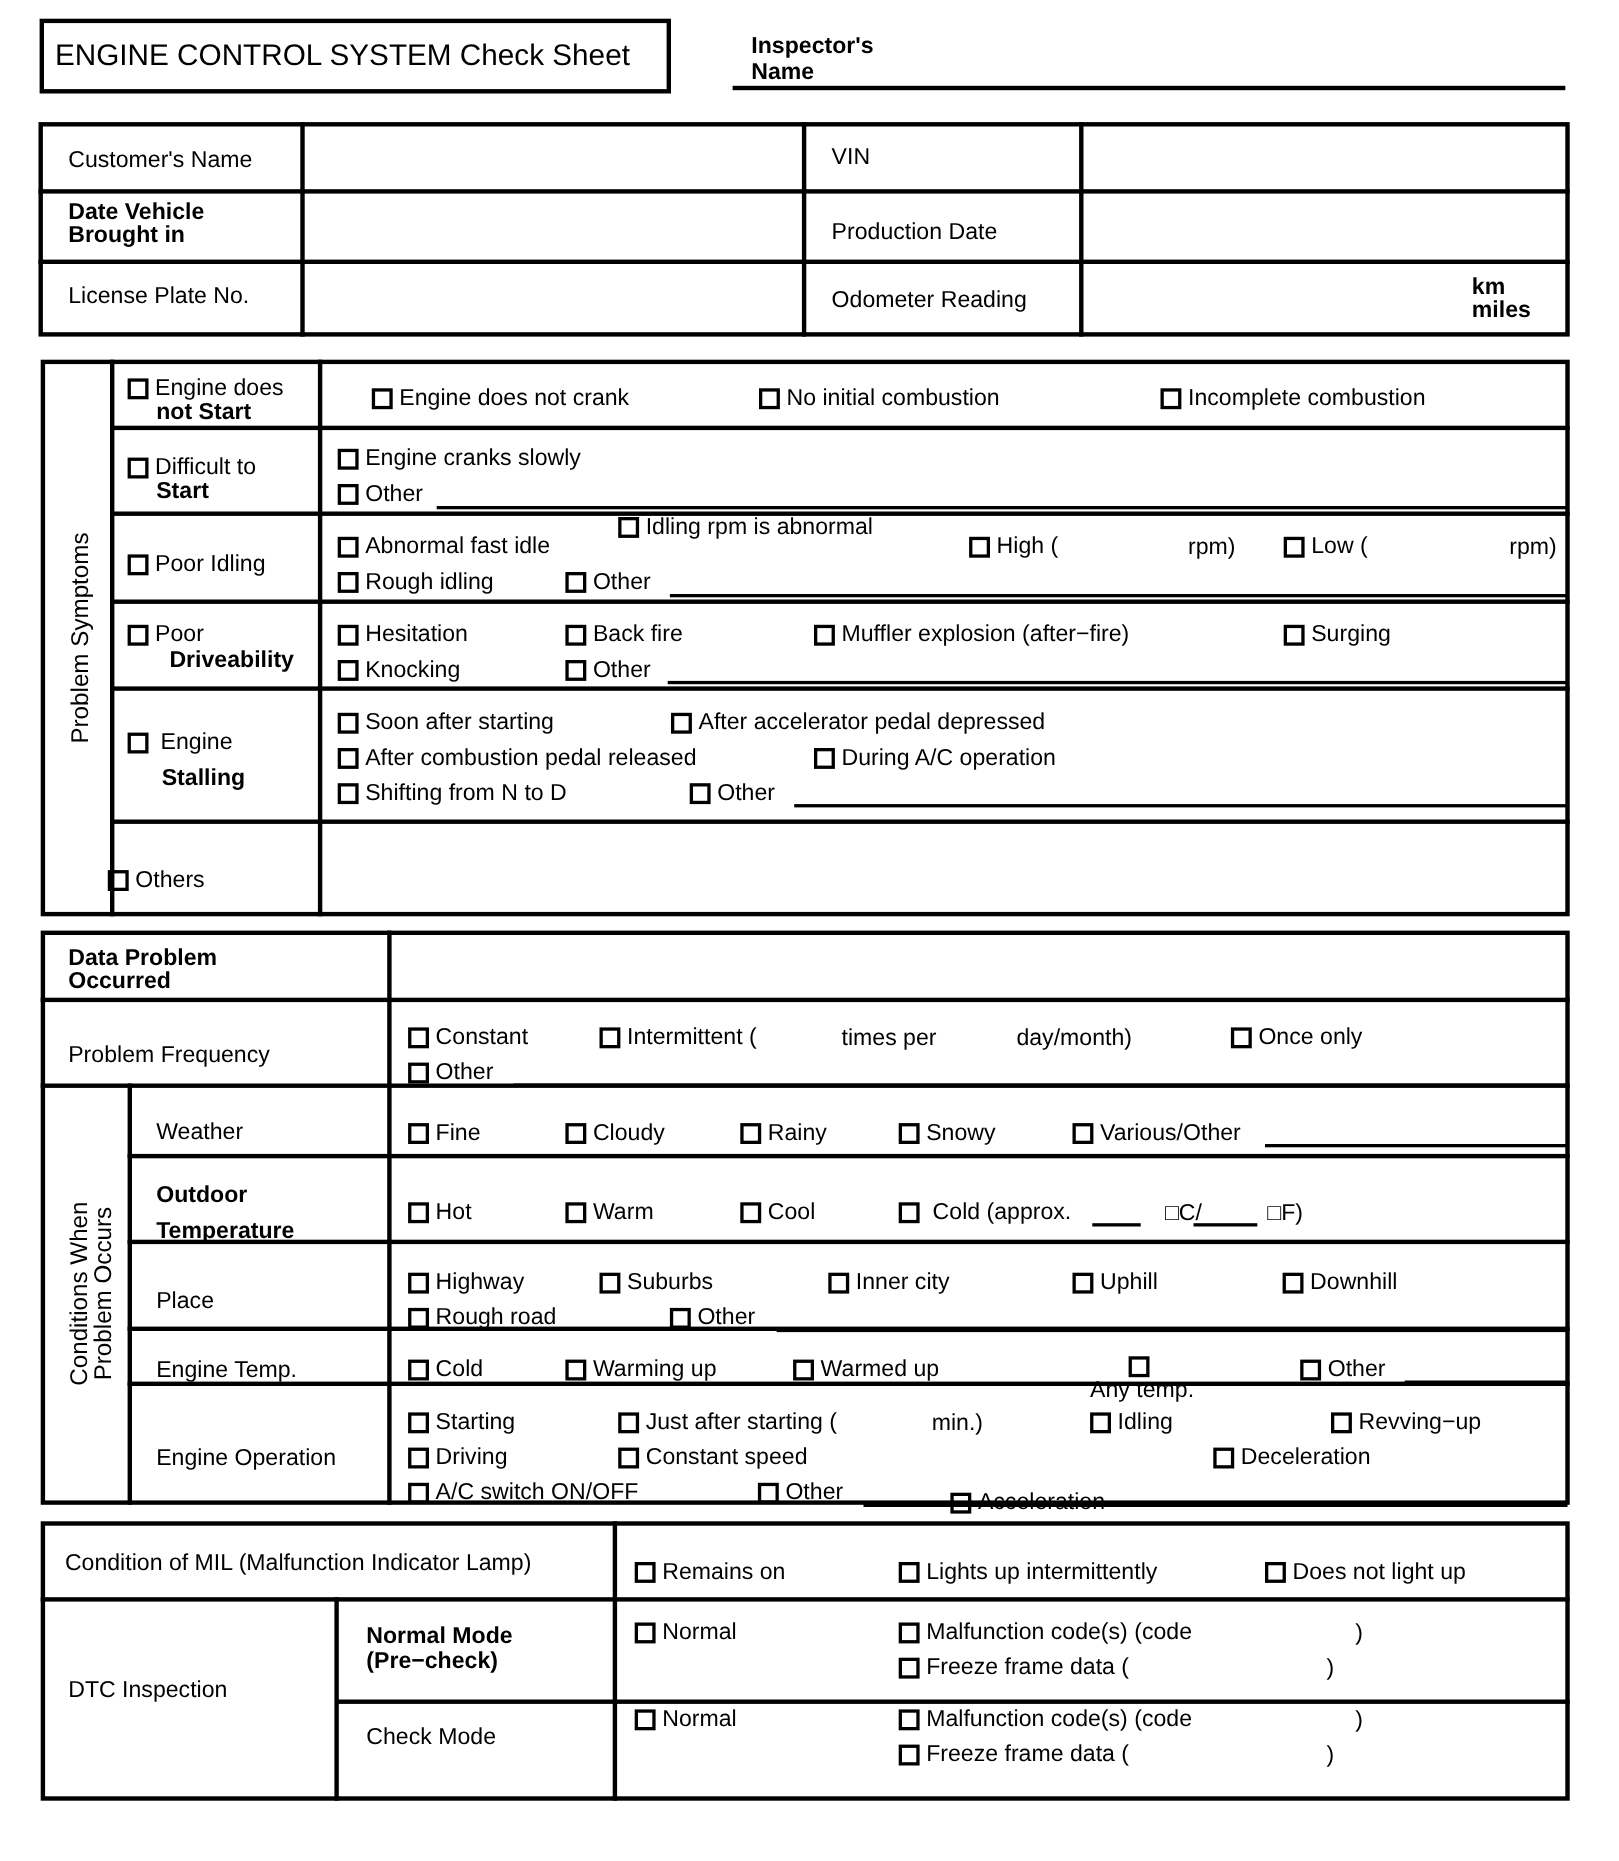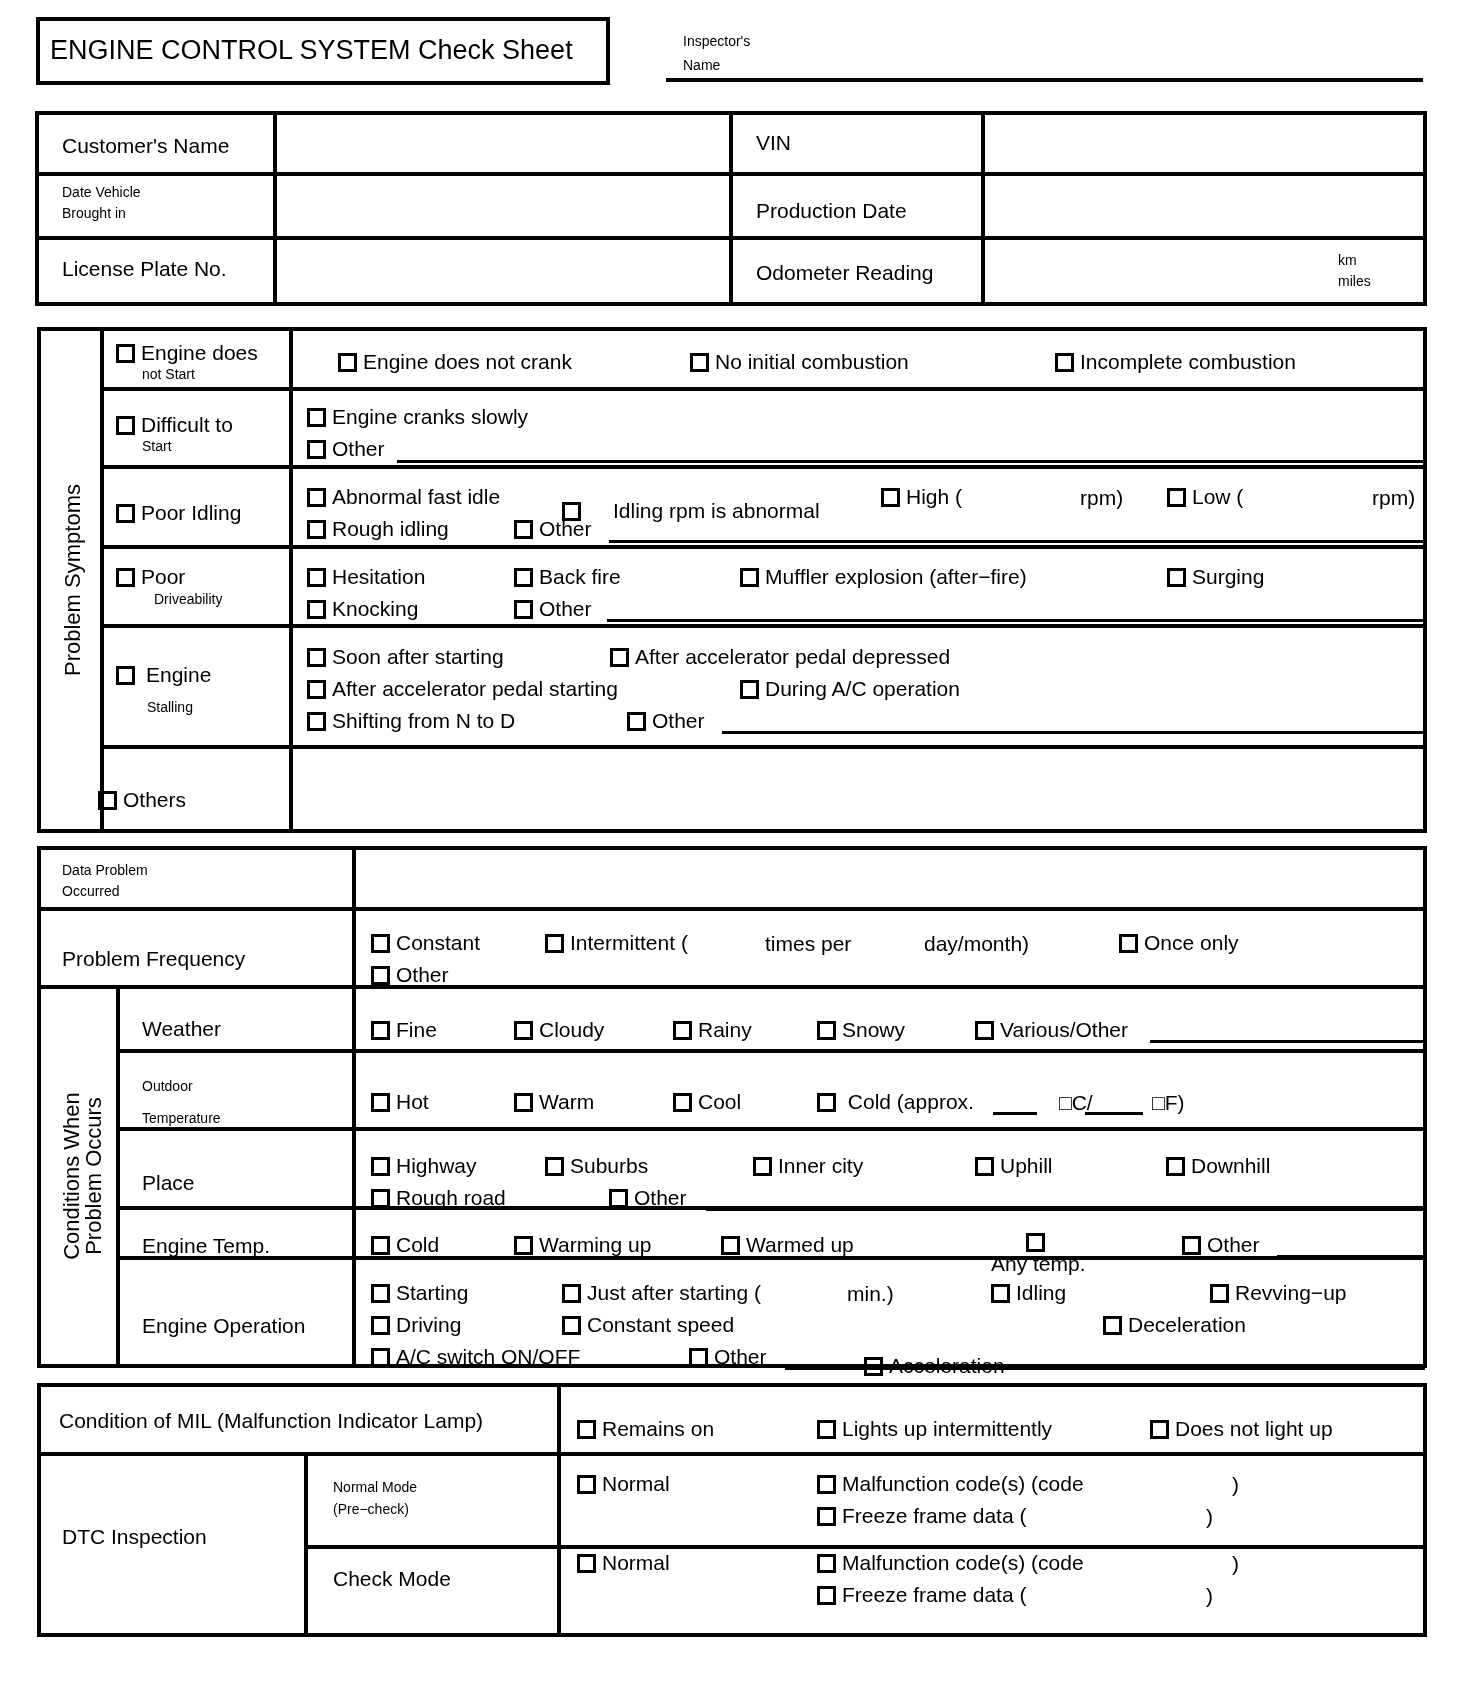--- a/index.html
+++ b/index.html
@@ -1,20 +1,20 @@
 <!DOCTYPE html>
 <html><head>
 <meta charset="utf-8">
 <style>
   html, body { margin: 0; padding: 0; background: #ffffff; }
   body { width: 1472px; height: 1692px; position: relative; overflow: hidden;
          font-family: "Liberation Sans", "DejaVu Sans", sans-serif; color: #000; }
   .abs { position: absolute; }
   .txt { position: absolute; font-size: 21px; line-height: 22px; white-space: nowrap; }
-  .txt2 { position: absolute; font-size: 14px; line-height: 21px; white-space: pre; }
+  .txt2 { position: absolute; font-size: 21px; line-height: 21px; white-space: pre; font-weight: bold; }
   .hl { position: absolute; background: #000; height: 4px; }
   .vl { position: absolute; background: #000; width: 4px; }
   .ul { position: absolute; background: #000; height: 3px; }
   .item { position: absolute; height: 24px; display: flex; align-items: center; white-space: nowrap; font-size: 21px; cursor: pointer; }
   .item .box { width: 13px; height: 13px; border: 3px solid #000; margin-right: 6px; flex: none; }
   .rot { position: absolute; transform: rotate(-90deg); transform-origin: center center; font-size: 22px; white-space: nowrap; text-align: center; line-height: 22px; }
   .title-box { position: absolute; left: 36px; top: 17px; width: 566px; height: 60px; border: 4px solid #000; box-sizing: content-box; }
   .title { position: absolute; left: 10px; top: 14px; font-size: 27px; line-height: 30px; white-space: nowrap; }
   .frame { position: absolute; border: 4px solid #000; box-sizing: border-box; }
 </style>
@@ -96,21 +96,21 @@
 <div class="ul" style="left:397px; top:460px; width:1028px;"></div>
 
 <div class="item" style="left:116px; top:501px;">
     <span class="box"></span>
     <span>Poor Idling</span>
   </div>
 <div class="item" style="left:307px; top:485px;">
     <span class="box"></span>
     <span>Abnormal fast idle</span>
   </div>
-<div class="item" style="left:562px; top:499px;gap:26px;">
+<div class="item" style="left:562px; top:467px;">
     <span class="box"></span>
     <span>Idling rpm is abnormal</span>
   </div>
 <div class="item" style="left:881px; top:485px;">
     <span class="box"></span>
     <span>High (</span>
   </div>
 <div class="txt" style="left:1080px; top:487px;">rpm)</div>
 <div class="item" style="left:1167px; top:485px;">
     <span class="box"></span>
@@ -166,21 +166,21 @@
 <div class="item" style="left:307px; top:645px;">
     <span class="box"></span>
     <span>Soon after starting</span>
   </div>
 <div class="item" style="left:610px; top:645px;">
     <span class="box"></span>
     <span>After accelerator pedal depressed</span>
   </div>
 <div class="item" style="left:307px; top:677px;">
     <span class="box"></span>
-    <span>After accelerator pedal starting</span>
+    <span>After combustion pedal released</span>
   </div>
 <div class="item" style="left:740px; top:677px;">
     <span class="box"></span>
     <span>During A/C operation</span>
   </div>
 <div class="item" style="left:307px; top:709px;">
     <span class="box"></span>
     <span>Shifting from N to D</span>
   </div>
 <div class="item" style="left:627px; top:709px;">

